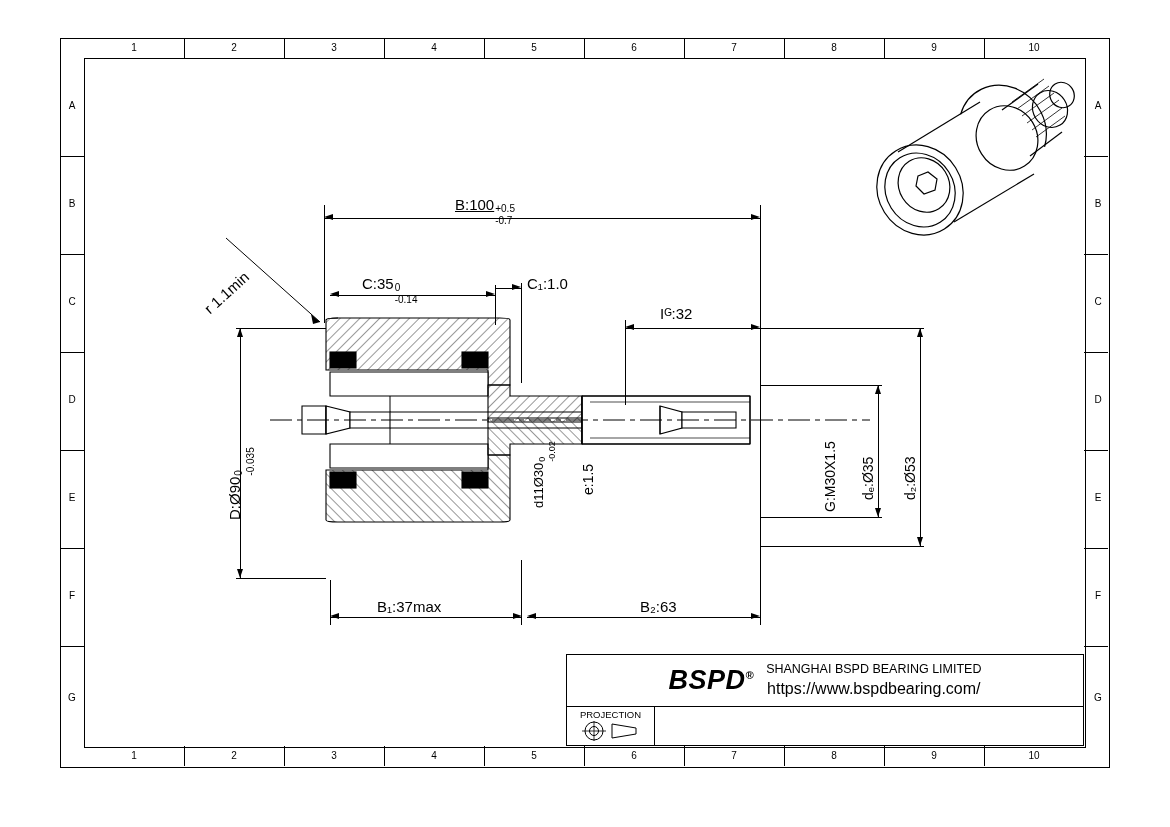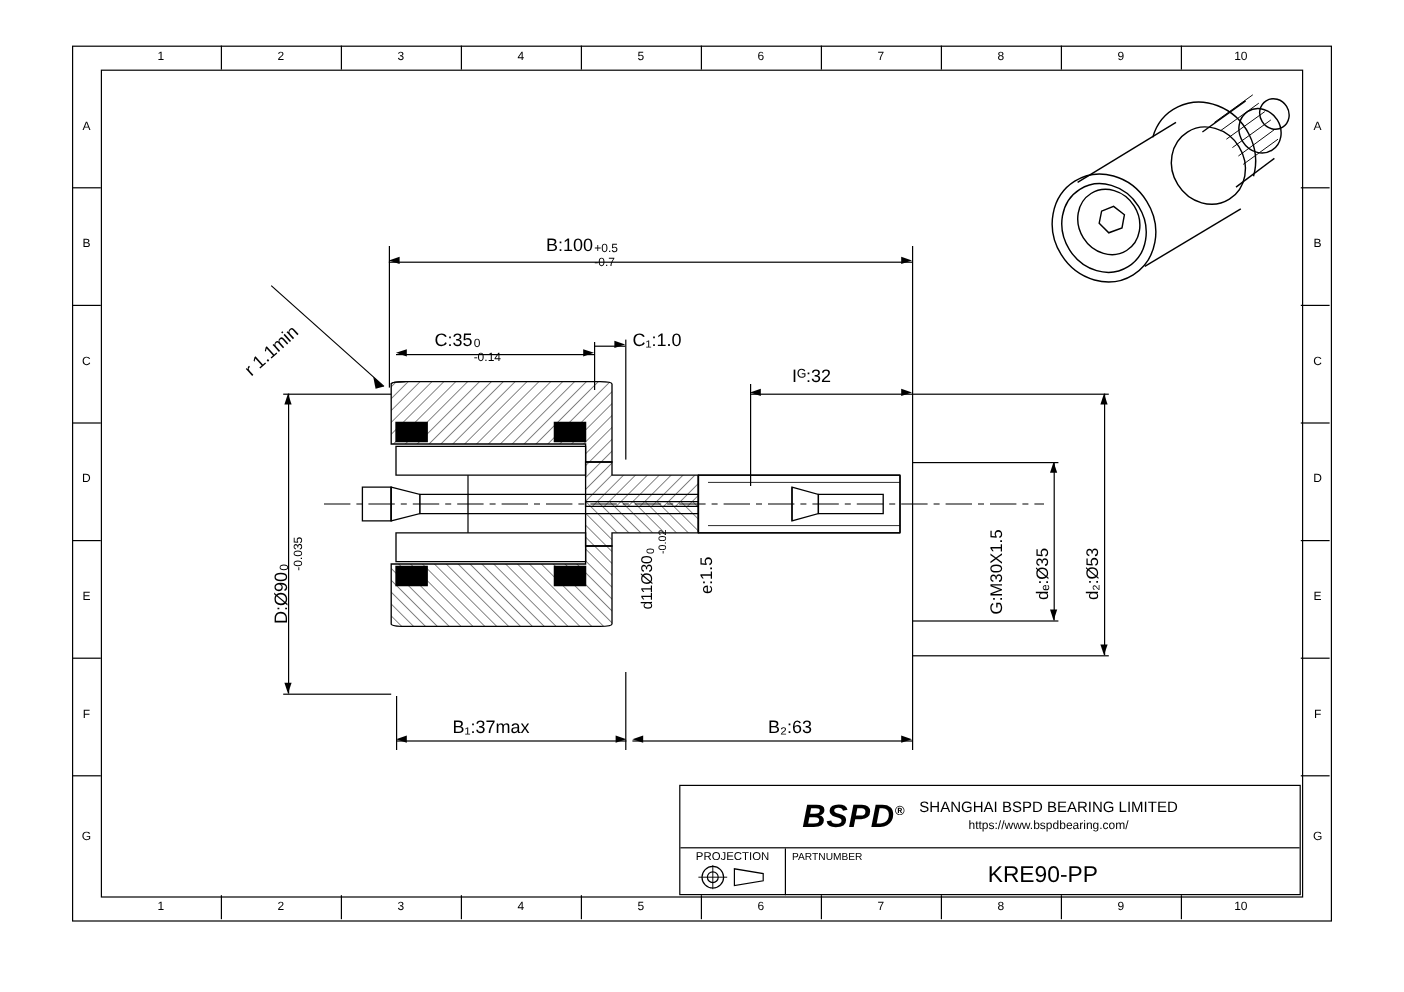--- a/index.html
+++ b/index.html
@@ -86,21 +86,21 @@
     position: absolute; left: 0; top: 0; width: 100%; height: 52px;
     border-bottom: 1.2px solid #000;
     box-sizing: border-box;
     display: flex; align-items: center; justify-content: center;
   }
   .tb-brand {
     font-size: 27px; font-weight: bold; letter-spacing: .5px; font-style: italic;
   }
   .tb-brand .reg { font-size: 11px; vertical-align: super; }
   .tb-company { font-size: 12.5px; line-height: 1.35; margin-left: 12px; }
-  .tb-company .url { font-size: 10px; display: block; text-align: center; }
+  .tb-company .url { font-size: 16px; display: block; text-align: center; }
   .tb-bottom {
     position: absolute; left: 0; top: 52px; width: 100%; height: 39px;
     display: flex;
   }
   .tb-proj {
     width: 88px; border-right: 1.2px solid #000;
     box-sizing: border-box;
     display: flex; flex-direction: column; align-items: center;
   }
   .tb-proj .lbl { font-size: 9.5px; margin-top: 2px; }
@@ -292,21 +292,21 @@
     <g stroke="#000" stroke-width="1" stroke-dasharray="22 5 5 5">
       <line x1="40" y1="220" x2="640" y2="220"></line>
     </g>
   </svg>
 
   <div class="abs ln hl" style="left:324px;top:218px;width:436px;"></div>
   <div class="abs arrow left" style="left:324px;top:214px;"></div>
   <div class="abs arrow right" style="left:751px;top:214px;"></div>
   <div class="abs ln vl" style="left:324px;top:205px;height:118px;"></div>
   <div class="abs ln vl" style="left:760px;top:205px;height:420px;"></div>
-  <div class="abs dim-text" style="left:455px;top:196px;">
+  <div class="abs dim-text" style="left:455px;top:196px;text-decoration:underline;">
     <span>B:100</span><span style="display:inline-block;position:relative;width:26px;">
       <span class="abs" style="left:1px;top:-7px;font-size:10px;">+0.5</span>
       <span class="abs" style="left:1px;top:5px;font-size:10px;">-0.7</span>
     </span>
   </div>
 
   <div class="abs ln hl" style="left:330px;top:295px;width:165px;"></div>
   <div class="abs arrow left" style="left:330px;top:291px;"></div>
   <div class="abs arrow right" style="left:486px;top:291px;"></div>
   <div class="abs ln vl" style="left:495px;top:285px;height:40px;"></div>
@@ -399,20 +399,16 @@
       <div class="tb-proj">
         <div class="lbl">PROJECTION</div>
         <svg width="62" height="22" viewBox="0 0 62 22">
           <circle cx="14" cy="11" r="9" fill="none" stroke="#000" stroke-width="1"></circle>
           <circle cx="14" cy="11" r="4.5" fill="none" stroke="#000" stroke-width="1"></circle>
           <line x1="2" y1="11" x2="26" y2="11" stroke="#000" stroke-width="0.8"></line>
           <line x1="14" y1="1" x2="14" y2="21" stroke="#000" stroke-width="0.8"></line>
           <polygon points="32,4 32,18 56,14 56,8" fill="none" stroke="#000" stroke-width="1"></polygon>
         </svg>
       </div>
-      <div class="tb-part">
-        <div class="plbl">PARTNUMBER</div>
-        <div class="pval">KRE90-PP</div>
-      </div>
     </div>
   </div>
 
 </div>
 
 </body></html>

